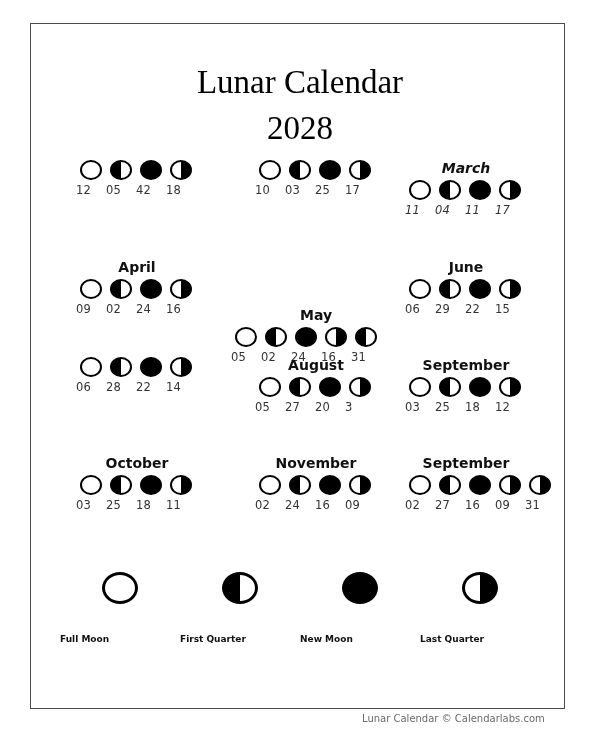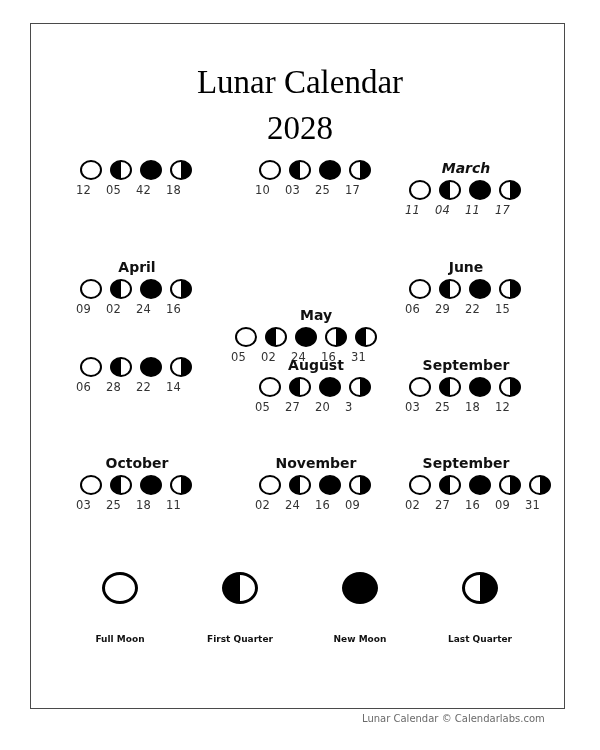--- a/index.html
+++ b/index.html
@@ -10,21 +10,21 @@
   .title.year { top: 110px; font-size: 33px; }
   .month { position: absolute; width: 170px; }
   .month-name { text-align: center; font-weight: bold; font-size: 14px; color: #111; height: 20px; line-height: 20px; }
   .phase-row { position: relative; height: 60px; }
   .phase { position: absolute; top: 0; width: 30px; }
   .moon { width: 22px; height: 20px; margin: 2px auto 0; border: 2px solid #000; border-radius: 50%; box-sizing: border-box; background: #fff; }
   .moon.new { background: #000; }
   .moon.first { background: linear-gradient(to right, #000 50%, #fff 50%); }
   .moon.last { background: linear-gradient(to right, #fff 50%, #000 50%); }
   .day { font-size: 11.5px; color: #333; margin-top: 3px; letter-spacing: 0.3px; }
-  .legend { position: absolute; top: 572px; width: 120px; text-align: center; }
+  .legend { position: absolute; top: 572px; width: 120px; text-align: left; }
   .legend .moon { width: 36px; height: 32px; border-width: 3px; margin: 0 auto; }
   .legend-label { font-size: 9px; font-weight: bold; color: #111; margin-top: 30px; }
   .footer { position: absolute; top: 713px; left: 362px; font-size: 10px; color: #6a6a6a; font-family: "DejaVu Sans", sans-serif; }
 </style>
 </head>
 <body>
 
 <div class="frame"></div>
 
 <div class="title main">Lunar Calendar</div>

